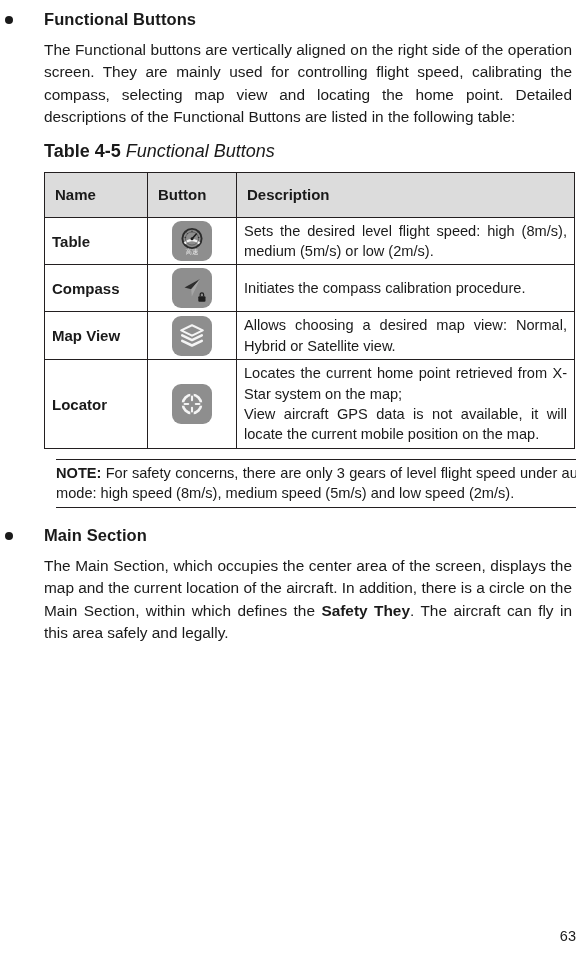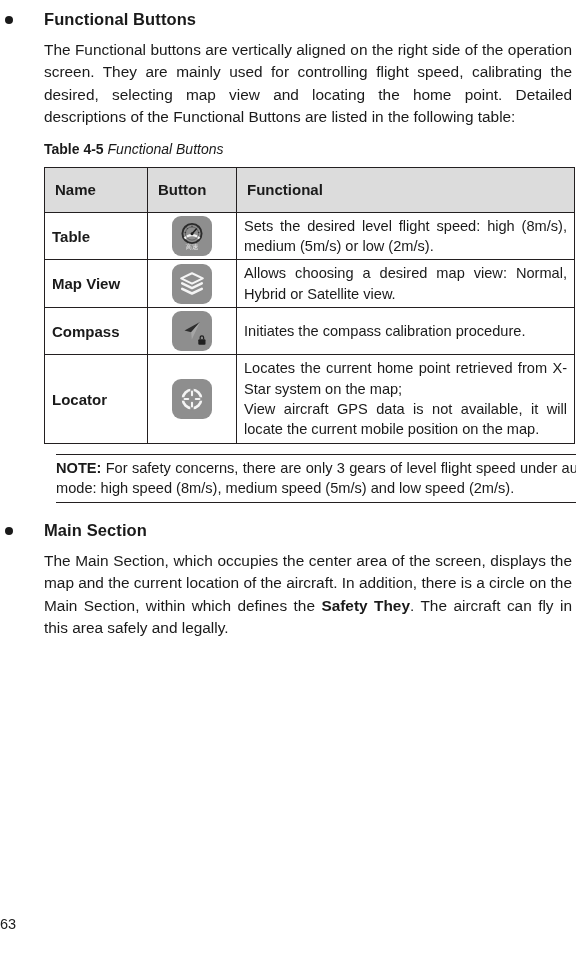--- a/index.html
+++ b/index.html
@@ -49,21 +49,21 @@
     font-size: 15.4px;
     line-height: 22.4px;
     text-align: justify;
     text-justify: inter-word;
   }
 
   
   .table-caption {
     margin: 0;
     padding-left: 44px;
-    font-size: 14px;
+    font-size: 18px;
   }
   .table-caption .cap-label {
     font-weight: bold;
   }
   .table-caption .cap-title {
     font-style: italic;
   }
 
   
   .tbl-wrap {
@@ -144,22 +144,22 @@
     width: 534px;
     box-sizing: border-box;
   }
   .note-body .note-label { font-weight: bold; }
 
   
   .page-num {
     position: absolute;
     left: 0;
     right: 0;
-    bottom: 24px;
-    text-align: left;
+    bottom: 12px;
+    text-align: right;
     font-size: 14.5px;
   }
   .sp-10 { height: 10px; }
   .sp-12 { height: 12px; }
   .sp-18 { height: 18px; }
   b.inline-strong { font-weight: bold; }
 </style>
 </head>
 <body>
 
@@ -167,21 +167,21 @@
 
   <div class="sp-10"></div>
 
   <h2 class="bullet-head">
     <span class="dot"></span>
     <span>Functional Buttons</span>
   </h2>
 
   <div class="sp-10"></div>
 
-  <p class="para">The Functional buttons are vertically aligned on the right side of the operation screen. They are mainly used for controlling flight speed, calibrating the desired, selecting map view and locating the home point. Detailed descriptions of the Functional Buttons are listed in the following table:</p>
+  <p class="para">The Functional buttons are vertically aligned on the right side of the operation screen. They are mainly used for controlling flight speed, calibrating the compass, selecting map view and locating the home point. Detailed descriptions of the Functional Buttons are listed in the following table:</p>
 
   <div class="sp-12"></div>
 
   <div class="table-caption">
     <span class="cap-label">Table 4-5</span>
     <span class="cap-title">Functional Buttons</span>
   </div>
 
   <div class="sp-10"></div>
 
@@ -189,21 +189,21 @@
     <table class="fbt">
       <colgroup>
         <col class="c-name">
         <col class="c-btn">
         <col class="c-desc">
       </colgroup>
       <thead>
         <tr>
           <th>Name</th>
           <th>Button</th>
-          <th>Functional</th>
+          <th>Description</th>
         </tr>
       </thead>
       <tbody>
 
         <tr>
           <td class="name-cell">Table</td>
           <td class="btn-cell">
             <span class="appicon">
               <svg width="40" height="40" viewBox="0 0 40 40" aria-hidden="true">
                 <circle cx="20" cy="17.5" r="9.6" fill="none" stroke="#2b2b2b" stroke-width="1.9"></circle>
@@ -221,51 +221,51 @@
                 <text x="20" y="33.4" font-family="'DejaVu Sans', sans-serif" font-size="6.4" fill="#ebebeb" text-anchor="middle">高速</text>
               </svg>
             </span>
           </td>
           <td class="desc-cell">
             <span class="dline">Sets the desired level flight speed: high (8m/s), medium (5m/s) or low (2m/s).</span>
           </td>
         </tr>
 
         <tr>
-          <td class="name-cell">Map View</td>
-          <td class="btn-cell">
-            <span class="appicon">
-              <svg width="40" height="40" viewBox="0 0 40 40" aria-hidden="true">
-                <path d="M20 9.2 L30.8 14.4 L20 19.6 L9.2 14.4 Z" fill="none" stroke="#f4f4f4" stroke-width="2.1" stroke-linejoin="round"></path>
-                <path d="M10.2 19.4 L20 24.1 L29.8 19.4" fill="none" stroke="#f4f4f4" stroke-width="2.5" stroke-linejoin="round" stroke-linecap="round"></path>
-                <path d="M10.2 24.8 L20 29.5 L29.8 24.8" fill="none" stroke="#f4f4f4" stroke-width="2.5" stroke-linejoin="round" stroke-linecap="round"></path>
-              </svg>
-            </span>
-          </td>
-          <td class="desc-cell">
-            <span class="dline">Allows choosing a desired map view: Normal, Hybrid or Satellite view.</span>
-          </td>
-        </tr>
-
-        <tr>
           <td class="name-cell">Compass</td>
           <td class="btn-cell">
             <span class="appicon">
               <svg width="40" height="40" viewBox="0 0 40 40" aria-hidden="true">
                 <path d="M28 11 L12.5 19.5 L19.2 21.2 Z" fill="#2e2e2e"></path>
                 <path d="M28 11 L19.2 21.2 L19.8 28.6 Z" fill="#a6a6a6"></path>
                 <g>
                   <rect x="26.3" y="28.2" width="7.2" height="5.6" rx="1.1" fill="#1f1f1f"></rect>
                   <path d="M28.2 28.2 v-1.7 a1.7 1.7 0 0 1 3.4 0 v1.7" fill="none" stroke="#1f1f1f" stroke-width="1.25"></path>
                 </g>
               </svg>
             </span>
           </td>
           <td class="desc-cell">
             <span class="dline">Initiates the compass calibration procedure.</span>
+          </td>
+        </tr>
+
+        <tr>
+          <td class="name-cell">Map View</td>
+          <td class="btn-cell">
+            <span class="appicon">
+              <svg width="40" height="40" viewBox="0 0 40 40" aria-hidden="true">
+                <path d="M20 9.2 L30.8 14.4 L20 19.6 L9.2 14.4 Z" fill="none" stroke="#f4f4f4" stroke-width="2.1" stroke-linejoin="round"></path>
+                <path d="M10.2 19.4 L20 24.1 L29.8 19.4" fill="none" stroke="#f4f4f4" stroke-width="2.5" stroke-linejoin="round" stroke-linecap="round"></path>
+                <path d="M10.2 24.8 L20 29.5 L29.8 24.8" fill="none" stroke="#f4f4f4" stroke-width="2.5" stroke-linejoin="round" stroke-linecap="round"></path>
+              </svg>
+            </span>
+          </td>
+          <td class="desc-cell">
+            <span class="dline">Allows choosing a desired map view: Normal, Hybrid or Satellite view.</span>
           </td>
         </tr>
 
         <tr>
           <td class="name-cell">Locator</td>
           <td class="btn-cell">
             <span class="appicon">
               <svg width="40" height="40" viewBox="0 0 40 40" aria-hidden="true">
                 <circle cx="20" cy="20" r="9.2" fill="none" stroke="#f4f4f4" stroke-width="2.6"></circle>
                 <g stroke="#8e8e8e" stroke-width="3.4" stroke-linecap="butt">

